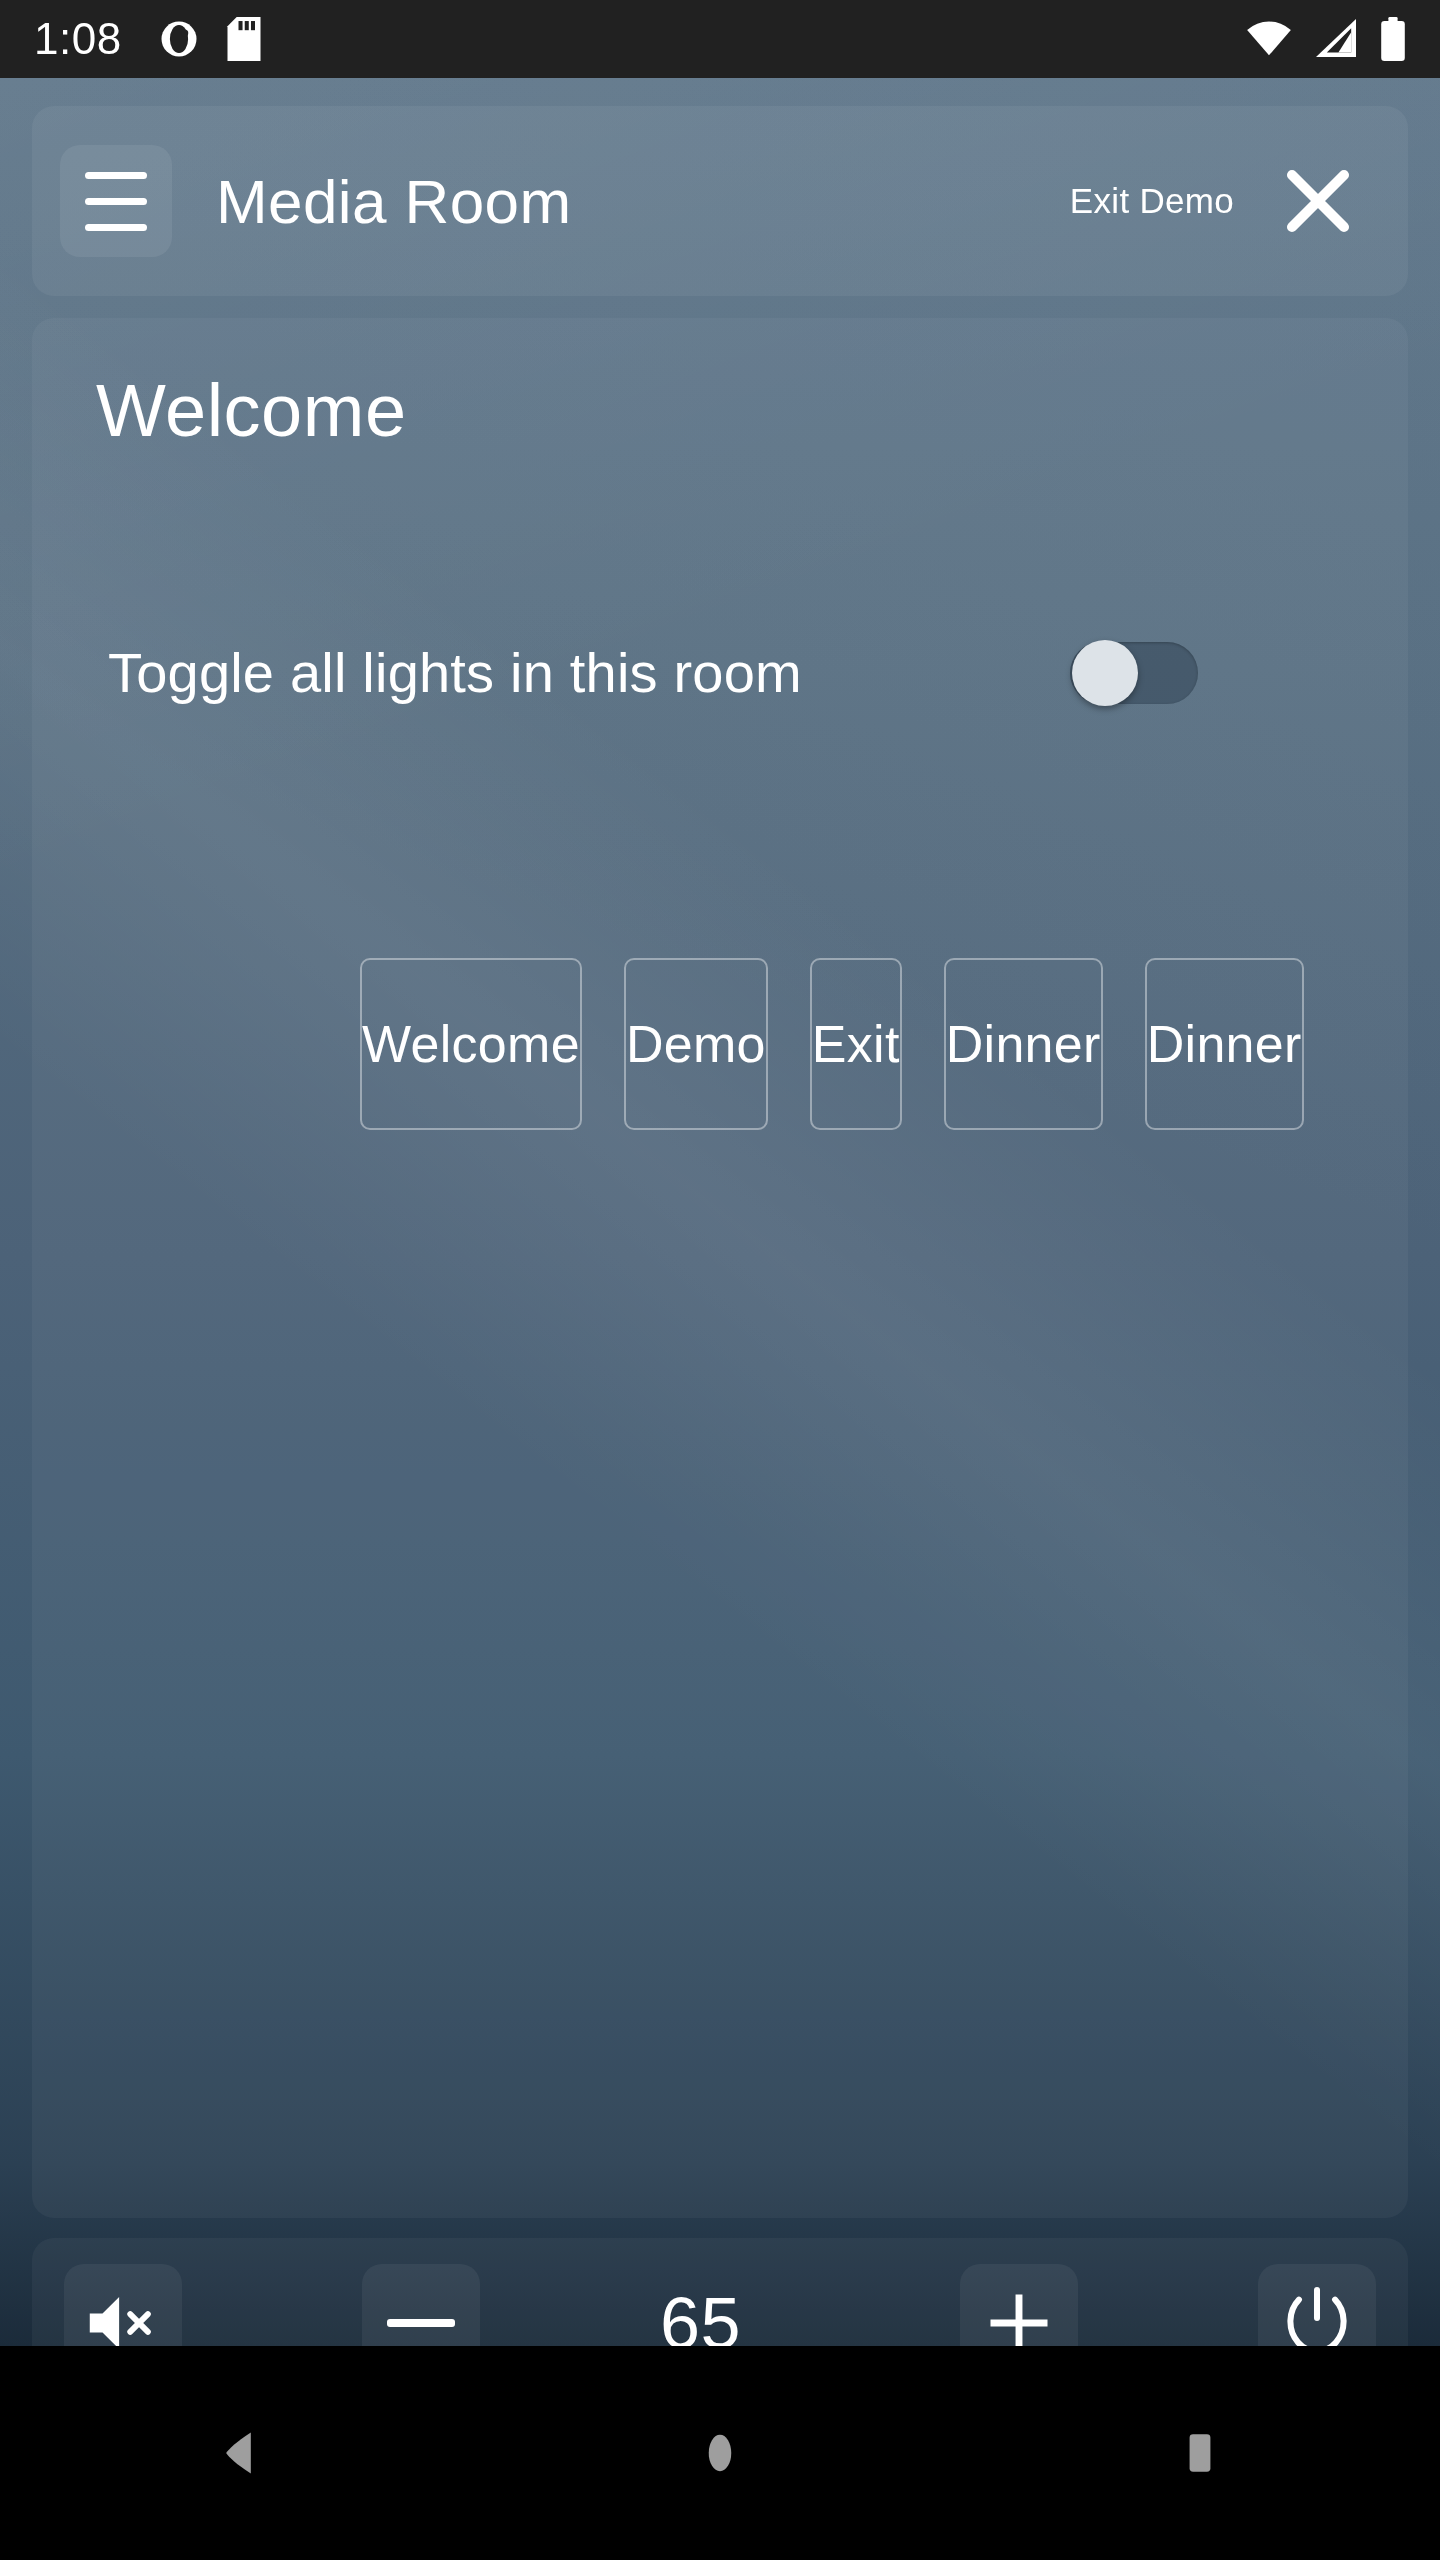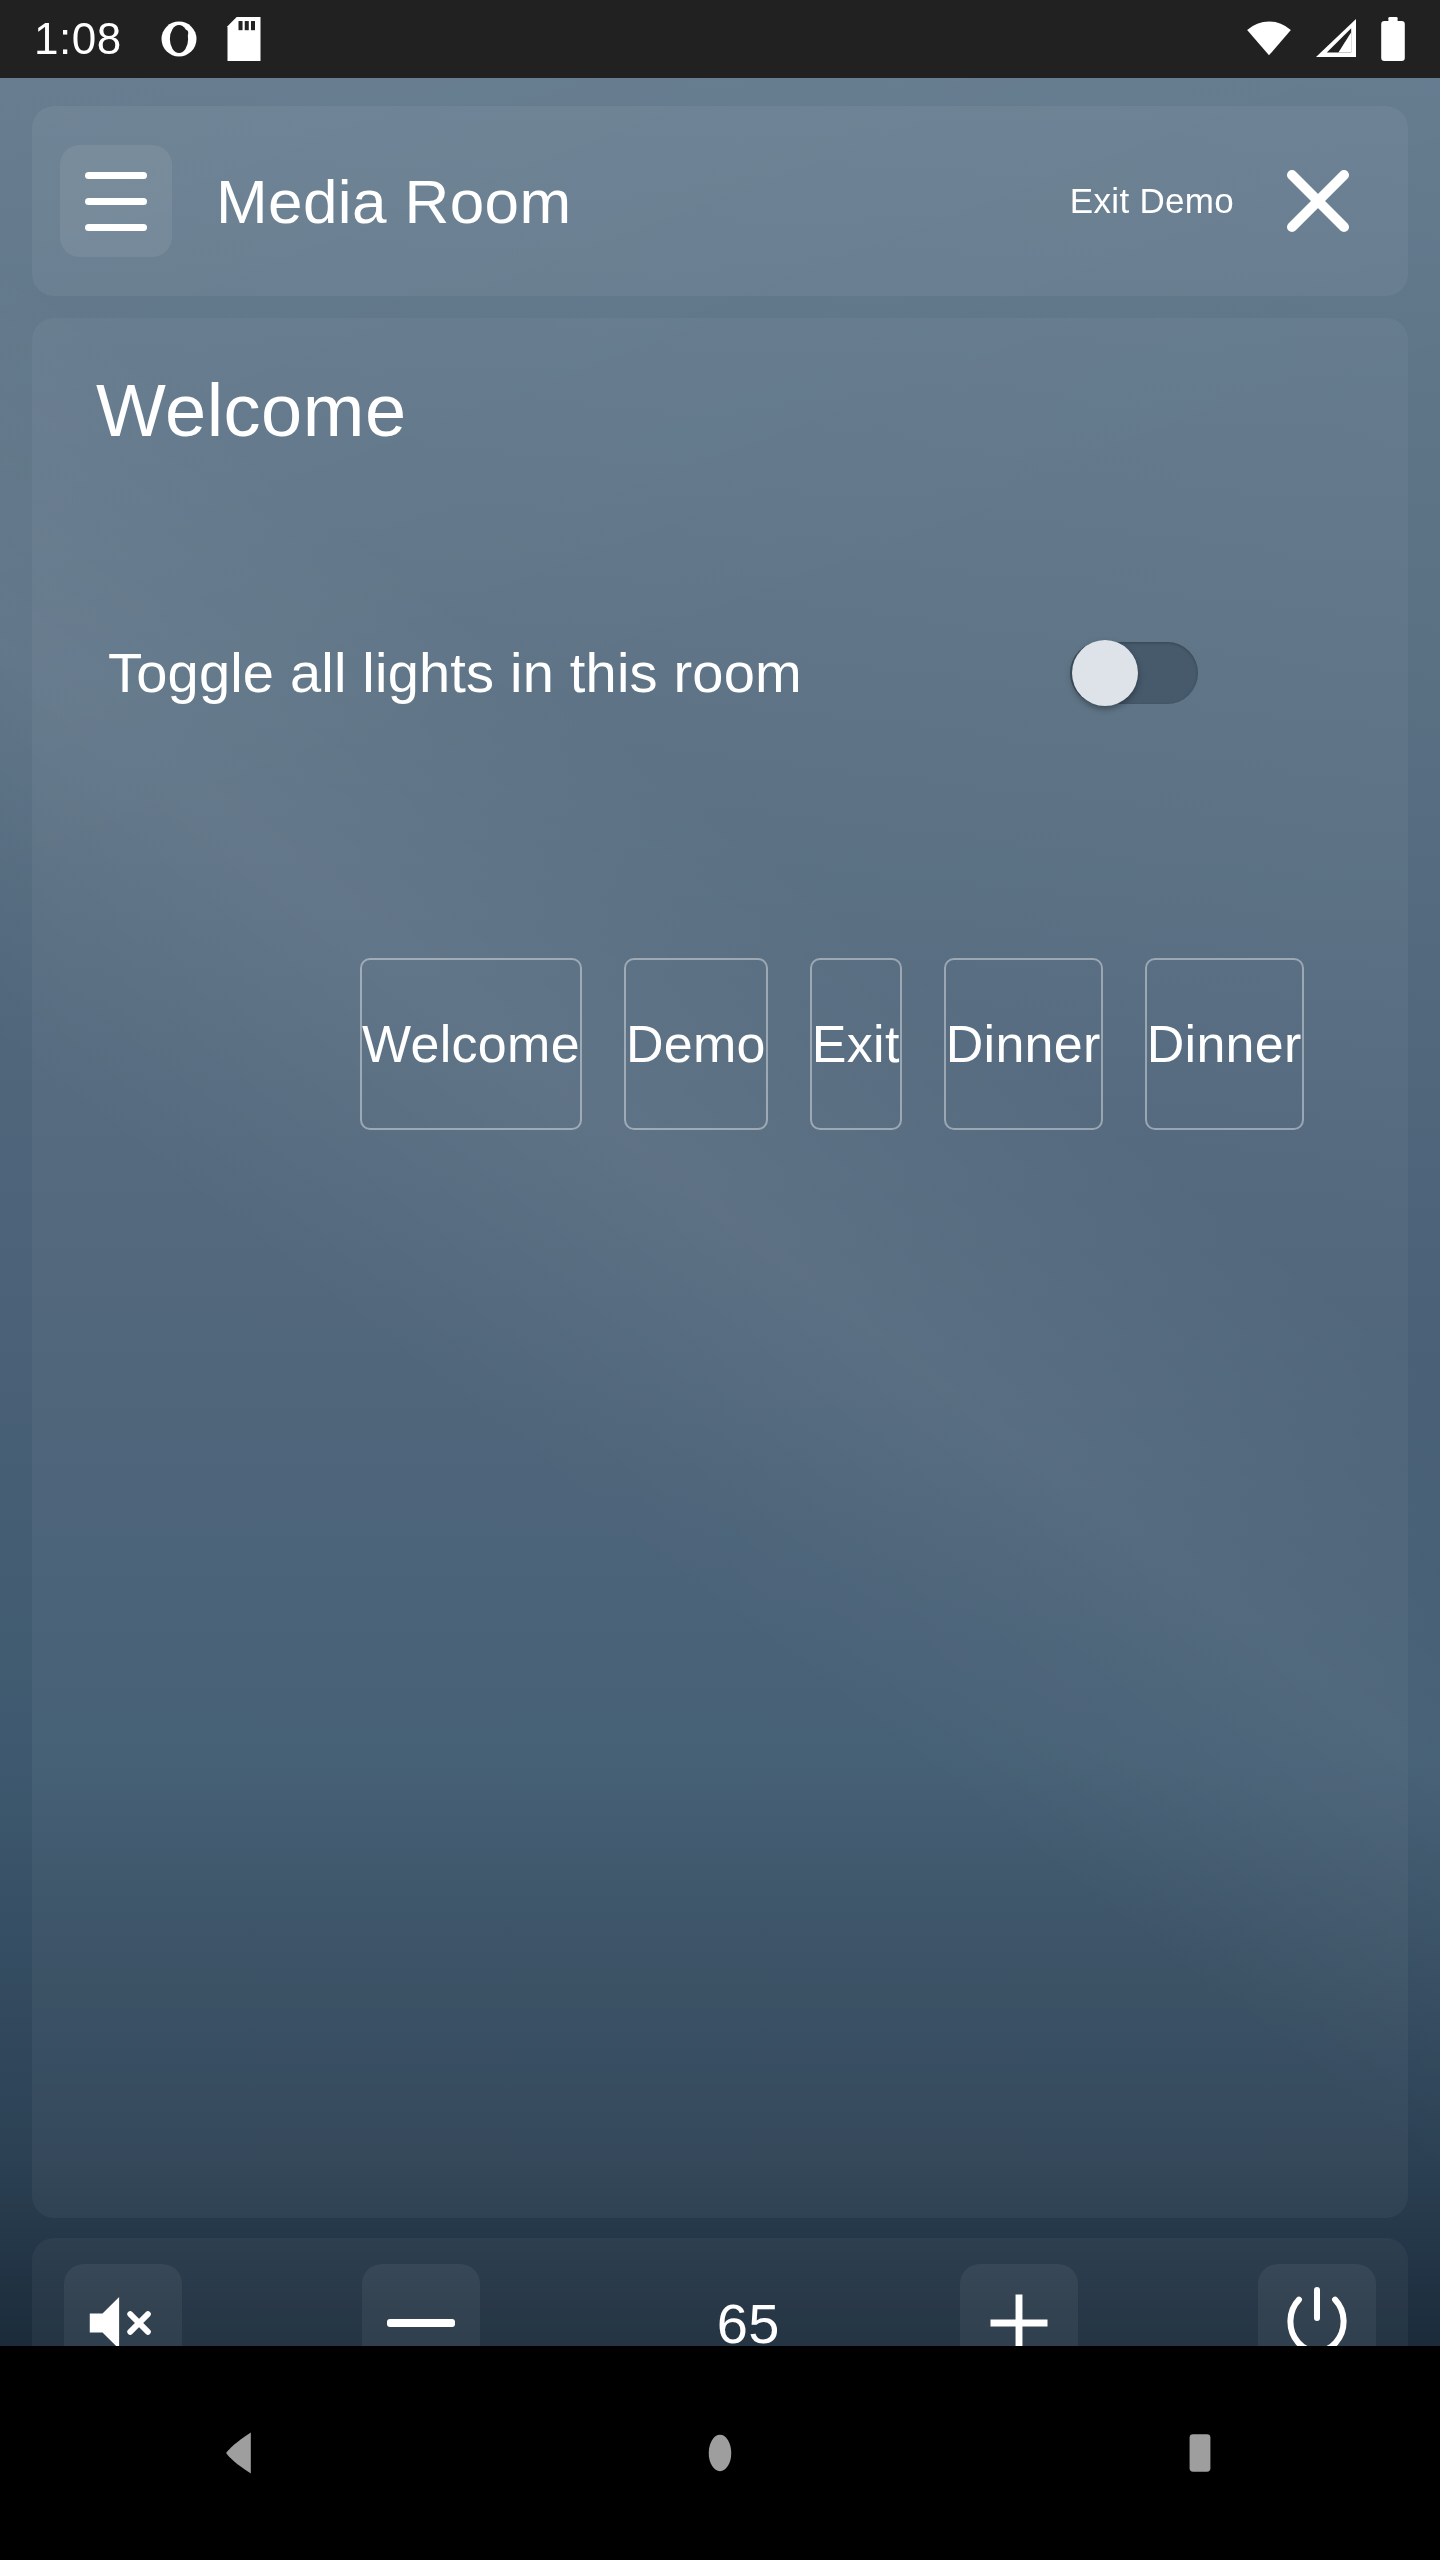--- a/index.html
+++ b/index.html
@@ -191,25 +191,25 @@
     width:118px; height:118px;
     border-radius:20px;
     background:rgba(255,255,255,0.06);
     display:flex; align-items:center; justify-content:center;
     cursor:pointer;
     flex:0 0 auto;
   }
   .cb-spacer { flex:1 1 auto; }
   .volume-value {
     color:#ffffff;
-    font-size:56px;
+    font-size:72px;
     font-weight:300;
     letter-spacing:0.5px;
     min-width:120px;
-    text-align:right;
+    text-align:left;
     flex:0 0 auto;
   }
   .bar-minus {
     width:68px; height:8px;
     background:#ffffff;
     border-radius:3px;
   }
 
   
   .navbar {

